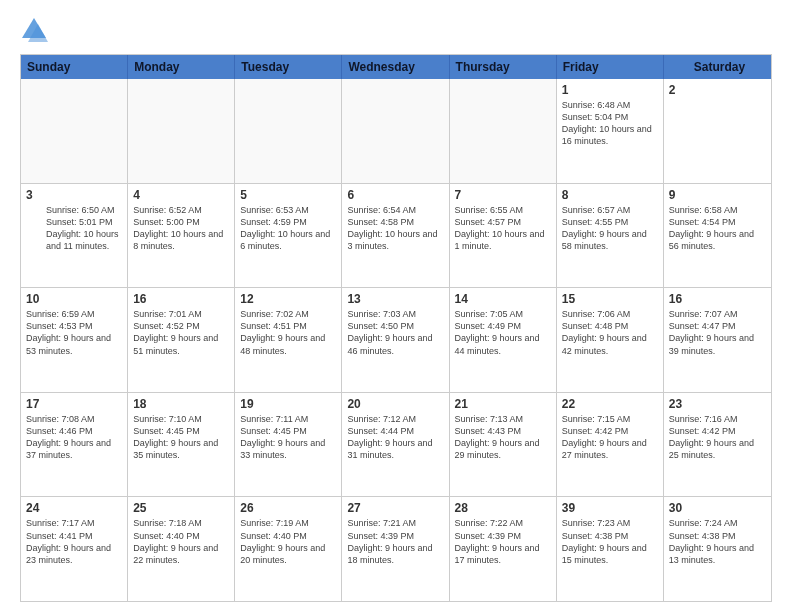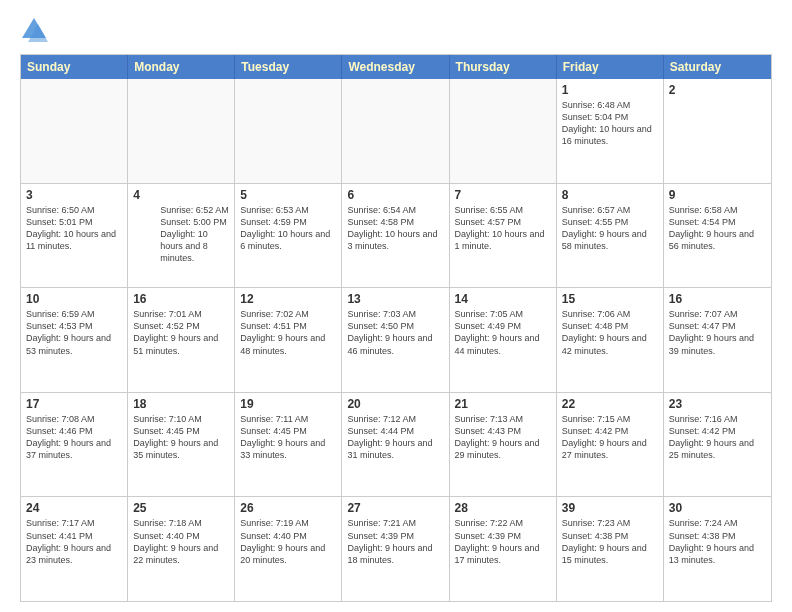--- a/index.html
+++ b/index.html
@@ -65,27 +65,27 @@
       display: flex;
       flex-direction: column;
       border: 1px solid #ccc;
     }
     .cal-header {
       display: grid;
       grid-template-columns: repeat(7, 1fr);
       background: #4a7fcb;
     }
     .cal-header-cell {
-      color: #fef9c3;
+      color: #0f172a;
       font-size: 12px;
       font-weight: bold;
       padding: 5px 6px;
       border-right: 1px solid #3a6ab8;
     }
-    .cal-header-cell:last-child { border-right: none; }
+    .cal-header-cell:last-child { border-right: none; margin-left: 24px; }
     .cal-body {
       flex: 1;
       display: flex;
       flex-direction: column;
     }
     .cal-row {
       display: grid;
       grid-template-columns: repeat(7, 1fr);
       flex: 1;
       border-top: 1px solid #ccc;
@@ -158,27 +158,27 @@
 Sunset: 5:04 PM
 Daylight: 10 hours and 16 minutes.</div>
           </div>
           <div class="cal-cell">
             <span class="day-num">2</span>
           </div>
         </div>
         <div class="cal-row">
           <div class="cal-cell">
             <span class="day-num">3</span>
-            <div class="cell-info" style="white-space: pre-line;">Sunrise: 6:50 AM
+            <div class="cell-info" style="white-space: pre-line; margin-left: 20px;">Sunrise: 6:50 AM
 Sunset: 5:01 PM
 Daylight: 10 hours and 11 minutes.</div>
           </div>
           <div class="cal-cell">
             <span class="day-num">4</span>
-            <div class="cell-info" style="white-space: pre-line; margin-left: 27px;">Sunrise: 6:52 AM
+            <div class="cell-info" style="white-space: pre-line;">Sunrise: 6:52 AM
 Sunset: 5:00 PM
 Daylight: 10 hours and 8 minutes.</div>
           </div>
           <div class="cal-cell">
             <span class="day-num">5</span>
             <div class="cell-info" style="white-space: pre-line;">Sunrise: 6:53 AM
 Sunset: 4:59 PM
 Daylight: 10 hours and 6 minutes.</div>
           </div>
           <div class="cal-cell">

